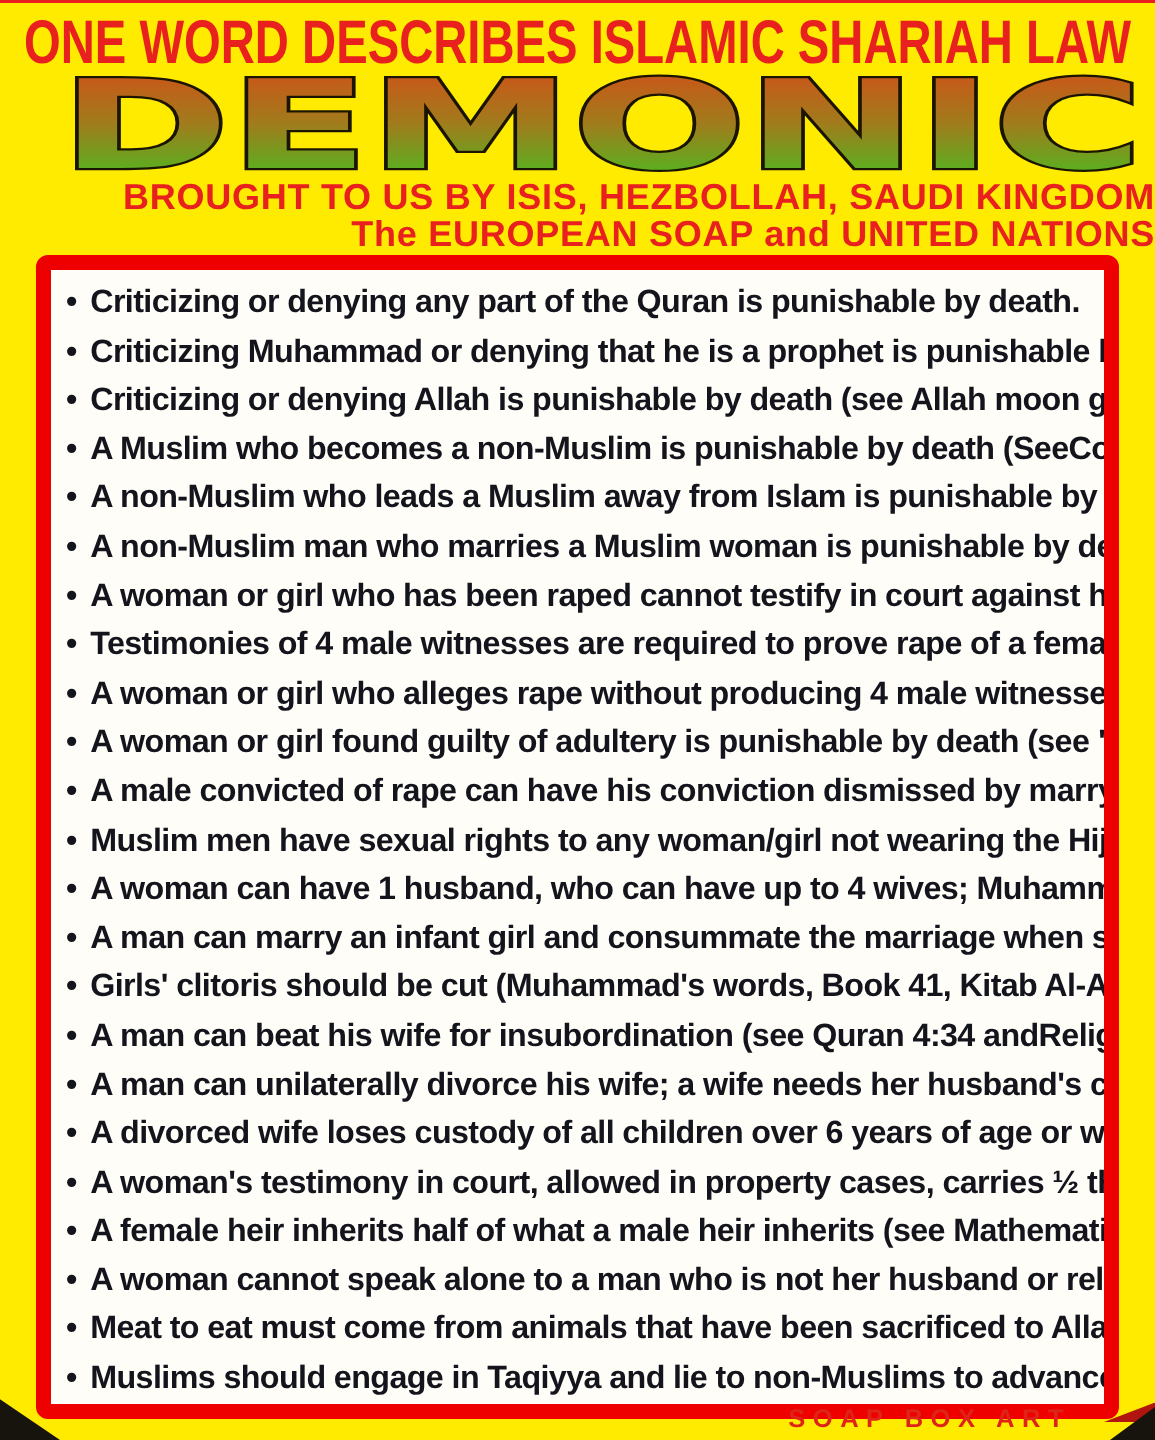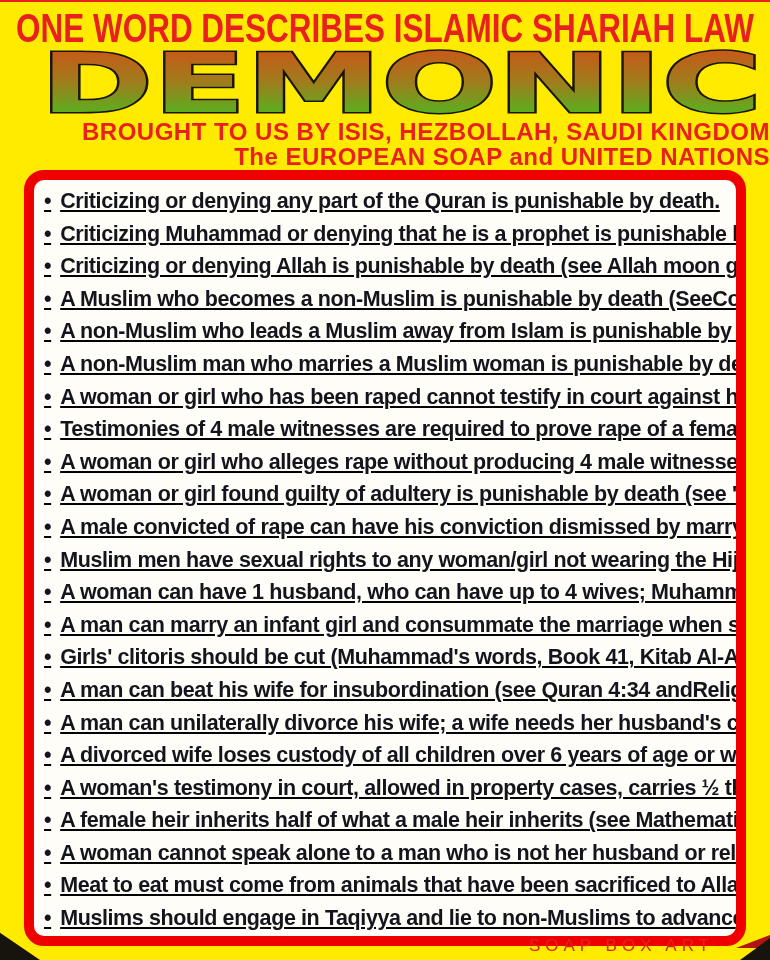--- a/index.html
+++ b/index.html
@@ -13,33 +13,33 @@
   .bigword-wrap{position:absolute;top:46px;left:16px;width:770px;height:74px;text-decoration:underline;}
   .subline{
     position:absolute;left:0;width:770px;text-align:right;
     color:#E8201E;font-weight:bold;letter-spacing:0.5px;
   }
   .subline1{top:119px;font-size:24px;line-height:25px;}
   .subline2{top:144px;font-size:24px;line-height:25px;}
   .claims-box{
     position:absolute;left:24px;top:170px;width:722px;height:776px;
     box-sizing:border-box;background:#FFFDF8;
-    border:10px solid #EE0000;border-radius:20px;
-    overflow:hidden;padding:5px 0 0 10px;text-decoration:underline;
+    border:10px solid #EE0000;border-radius:8px;
+    overflow:hidden;padding:5px 0 0 10px;
   }
   .claims-list{list-style:none;margin:0;padding:0;}
   .claims-list li{
     white-space:nowrap;overflow:hidden;
     line-height:32.6px;font-size:21.5px;font-weight:bold;
     color:#14141C;letter-spacing:-0.4px;
   }
   .claims-list .bullet{margin-right:9px;}
   .credit{
     position:absolute;top:936px;right:56px;
-    color:#DE2418;font-weight:normal;font-size:17px;letter-spacing:5px;margin-left:11px;
+    color:#DE2418;font-weight:bold;font-size:17px;letter-spacing:5px;margin-left:11px;
   }
   .wedge-left{
     position:absolute;left:0;bottom:0;width:40px;height:32px;
     background:#17130D;
     -webkit-clip-path:polygon(0 15%, 100% 100%, 0 100%);
     clip-path:polygon(0 15%, 100% 100%, 0 100%);
   }
   .wedge-right{
     position:absolute;right:0;bottom:0;width:30px;height:22px;
     background:#17130D;

